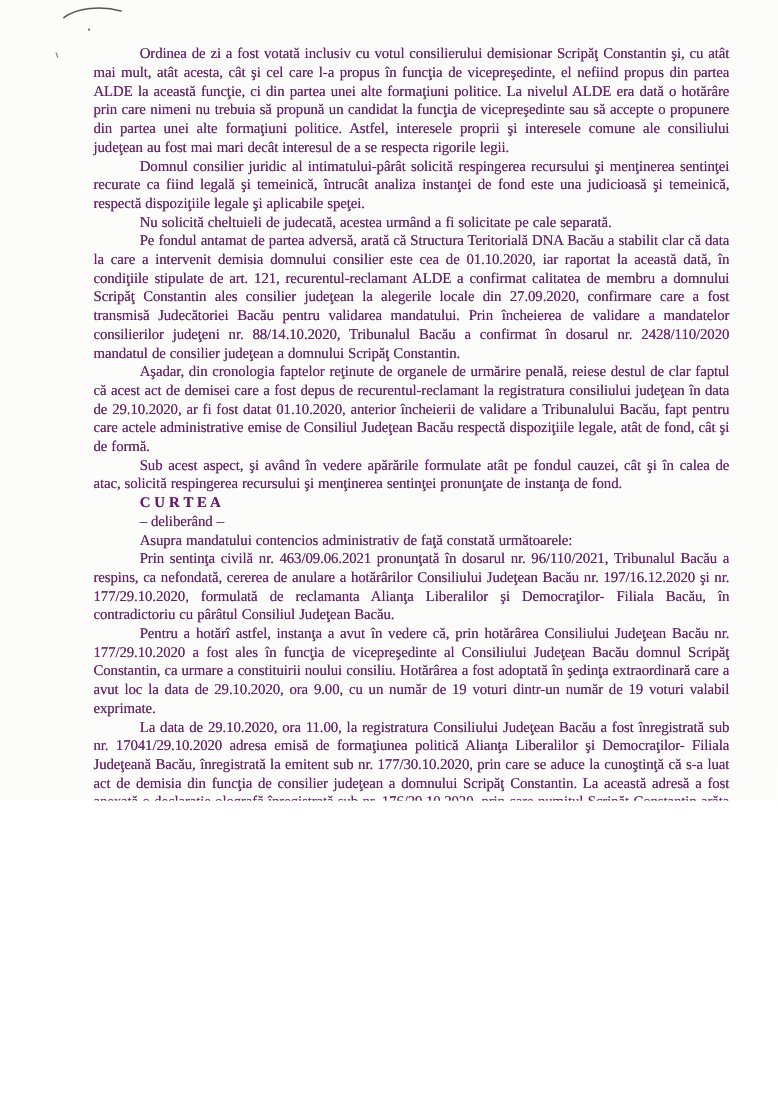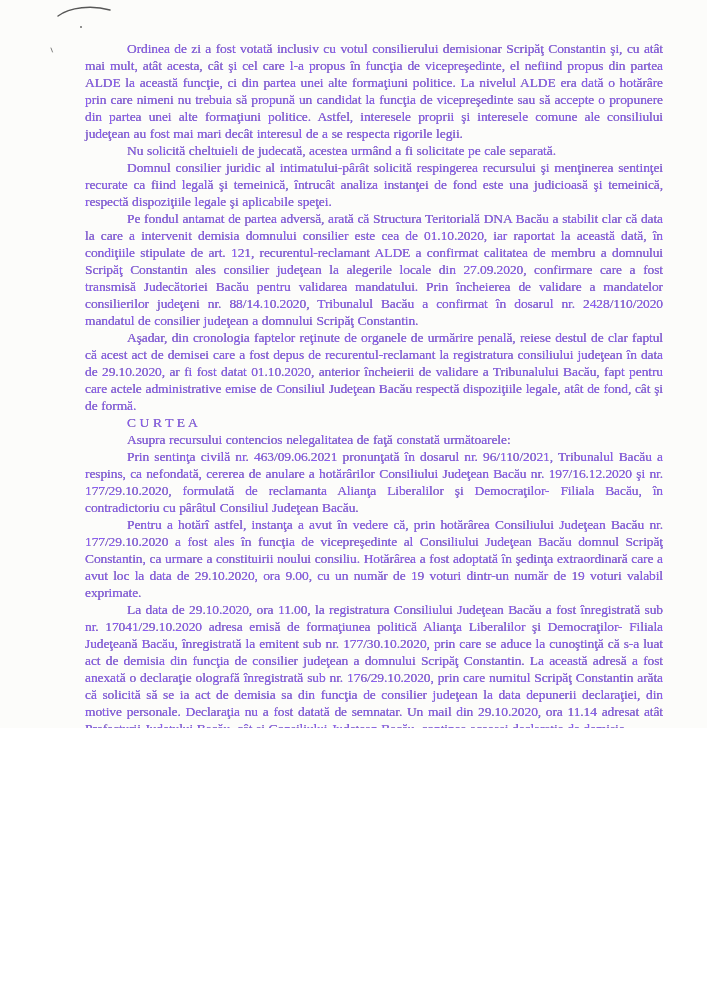--- a/index.html
+++ b/index.html
@@ -7,21 +7,21 @@
     padding: 0;
     background: #ffffff;
   }
   .page {
     position: relative;
     width: 707px;
     height: 728px;
     background: #fcfcfa;
     overflow: hidden;
     font-family: "Liberation Serif", "DejaVu Serif", serif;
-    color: #8b5cf6;
+    color: #701a75;
   }
   .content {
     position: absolute;
     left: 85px;
     top: 40px;
     width: 578px;
     text-shadow: 0 0 0.6px rgba(26, 24, 19, 0.65);
   }
   .content p {
     margin: 0;
@@ -29,21 +29,21 @@
     text-align: justify;
     font-size: 13.5px;
     line-height: 17px;
     letter-spacing: -0.1px;
     word-spacing: 0.4px;
   }
   .court-heading {
     margin: 21px 0 1px 0;
     text-align: center;
     font-size: 15px;
-    font-weight: normal;
+    font-weight: bold;
     letter-spacing: 4px;
     text-indent: 0;
   }
   .deliberand {
     margin: 0 0 21px 0;
     text-align: center;
     font-size: 13.5px;
     line-height: 17px;
   }
   .page-number {
@@ -66,28 +66,30 @@
 <div class="page">
 
   <svg class="pen-mark" width="72" height="56" viewBox="0 0 72 56">
     <path d="M 10 14 C 22 5, 44 3, 62 8" stroke="#3a3a3a" stroke-width="1.4" fill="none" stroke-linecap="round" opacity="0.85"></path>
     <circle cx="33" cy="25" r="1" fill="#4a4a4a" opacity="0.8"></circle>
     <path d="M 3 46 L 4.5 50" stroke="#4a4a4a" stroke-width="1" fill="none" stroke-linecap="round" opacity="0.7"></path>
   </svg>
 
   <div class="content">
     <p>Ordinea de zi a fost votată inclusiv cu votul consilierului demisionar Scripăţ Constantin şi, cu atât mai mult, atât acesta, cât şi cel care l-a propus în funcţia de vicepreşedinte, el nefiind propus din partea ALDE la această funcţie, ci din partea unei alte formaţiuni politice. La nivelul ALDE era dată o hotărâre prin care nimeni nu trebuia să propună un candidat la funcţia de vicepreşedinte sau să accepte o propunere din partea unei alte formaţiuni politice. Astfel, interesele proprii şi interesele comune ale consiliului judeţean au fost mai mari decât interesul de a se respecta rigorile legii.</p>
+    <p>Domnul consilier juridic al intimatului-pârât solicită respingerea recursului şi menţinerea sentinţei recurate ca fiind legală şi temeinică, întrucât analiza instanţei de fond este una judicioasă şi temeinică, respectă dispoziţiile legale şi aplicabile speţei.</p>
     <p>Nu solicită cheltuieli de judecată, acestea urmând a fi solicitate pe cale separată.</p>
-    <p>Domnul consilier juridic al intimatului-pârât solicită respingerea recursului şi menţinerea sentinţei recurate ca fiind legală şi temeinică, întrucât analiza instanţei de fond este una judicioasă şi temeinică, respectă dispoziţiile legale şi aplicabile speţei.</p>
     <p>Pe fondul antamat de partea adversă, arată că Structura Teritorială DNA Bacău a stabilit clar că data la care a intervenit demisia domnului consilier este cea de 01.10.2020, iar raportat la această dată, în condiţiile stipulate de art. 121, recurentul-reclamant ALDE a confirmat calitatea de membru a domnului Scripăţ Constantin ales consilier judeţean la alegerile locale din 27.09.2020, confirmare care a fost transmisă Judecătoriei Bacău pentru validarea mandatului. Prin încheierea de validare a mandatelor consilierilor judeţeni nr. 88/14.10.2020, Tribunalul Bacău a confirmat în dosarul nr. 2428/110/2020 mandatul de consilier judeţean a domnului Scripăţ Constantin.</p>
     <p>Aşadar, din cronologia faptelor reţinute de organele de urmărire penală, reiese destul de clar faptul că acest act de demisei care a fost depus de recurentul-reclamant la registratura consiliului judeţean în data de 29.10.2020, ar fi fost datat 01.10.2020, anterior încheierii de validare a Tribunalului Bacău, fapt pentru care actele administrative emise de Consiliul Judeţean Bacău respectă dispoziţiile legale, atât de fond, cât şi de formă.</p>
+    <p>Sub acest aspect, şi având în vedere apărările formulate atât pe fondul cauzei, cât şi în calea de atac, solicită respingerea recursului şi menţinerea sentinţei pronunţate de instanţa de fond.</p>
 
     <p class="court-heading">C U R T E A</p>
+    <p class="deliberand">– deliberând –</p>
 
-    <p>Asupra recursului contencios nelegalitatea de faţă constată următoarele:</p>
+    <p>Asupra mandatului contencios administrativ de faţă constată următoarele:</p>
     <p>Prin sentinţa civilă nr. 463/09.06.2021 pronunţată în dosarul nr. 96/110/2021, Tribunalul Bacău a respins, ca nefondată, cererea de anulare a hotărârilor Consiliului Judeţean Bacău nr. 197/16.12.2020 şi nr. 177/29.10.2020, formulată de reclamanta Alianţa Liberalilor şi Democraţilor- Filiala Bacău, în contradictoriu cu pârâtul Consiliul Judeţean Bacău.</p>
     <p>Pentru a hotărî astfel, instanţa a avut în vedere că, prin hotărârea Consiliului Judeţean Bacău nr. 177/29.10.2020 a fost ales în funcţia de vicepreşedinte al Consiliului Judeţean Bacău domnul Scripăţ Constantin, ca urmare a constituirii noului consiliu. Hotărârea a fost adoptată în şedinţa extraordinară care a avut loc la data de 29.10.2020, ora 9.00, cu un număr de 19 voturi dintr-un număr de 19 voturi valabil exprimate.</p>
     <p>La data de 29.10.2020, ora 11.00, la registratura Consiliului Judeţean Bacău a fost înregistrată sub nr. 17041/29.10.2020 adresa emisă de formaţiunea politică Alianţa Liberalilor şi Democraţilor- Filiala Judeţeană Bacău, înregistrată la emitent sub nr. 177/30.10.2020, prin care se aduce la cunoştinţă că s-a luat act de demisia din funcţia de consilier judeţean a domnului Scripăţ Constantin. La această adresă a fost anexată o declaraţie olografă înregistrată sub nr. 176/29.10.2020, prin care numitul Scripăţ Constantin arăta că solicită să se ia act de demisia sa din funcţia de consilier judeţean la data depunerii declaraţiei, din motive personale. Declaraţia nu a fost datată de semnatar. Un mail din 29.10.2020, ora 11.14 adresat atât Prefecturii Judeţului Bacău, cât şi Consiliului Judeţean Bacău, conţinea aceeaşi declaraţie de demisie.</p>
   </div>
 
   <div class="page-number">3</div>
 
 </div>
 
 </body></html>

